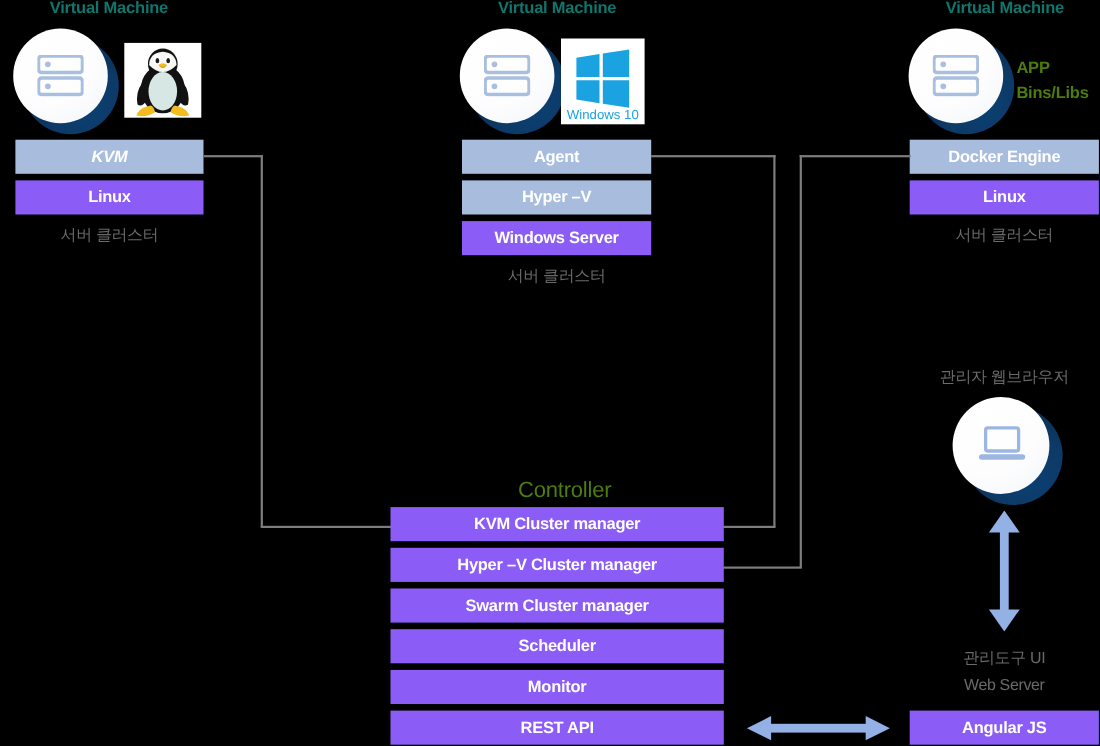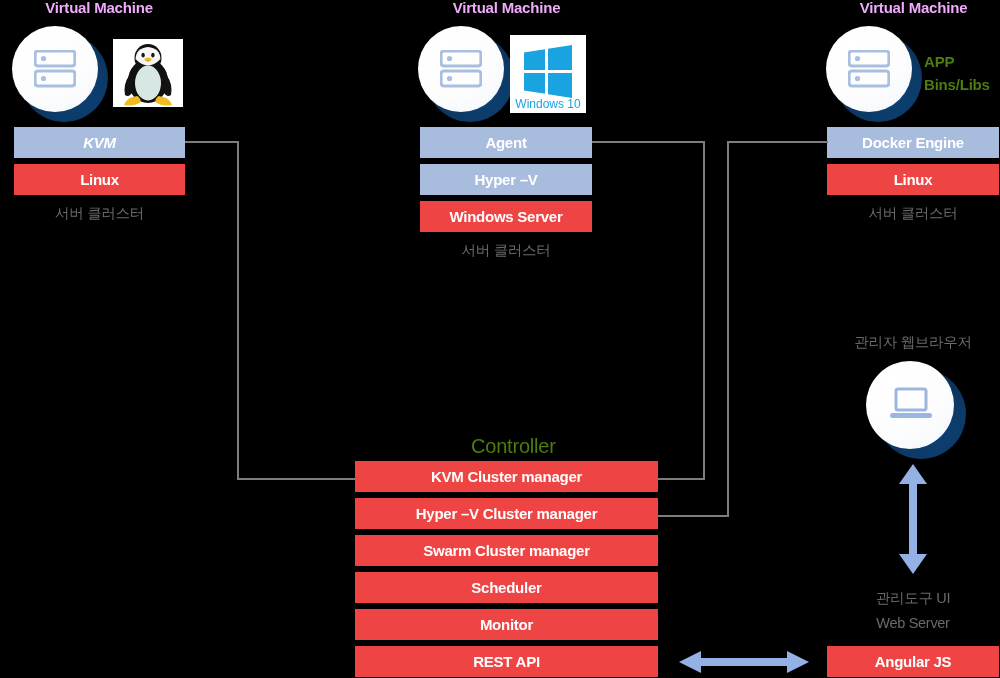--- a/index.html
+++ b/index.html
@@ -9,21 +9,21 @@
     font-family: "Liberation Sans", sans-serif;
     overflow: hidden;
   }
   #stage { position: relative; width: 1000px; height: 678px; }
 
   
   .vm-label {
     position: absolute;
     font-size: 15px;
     font-weight: bold;
-    color: #f0abfc;
+    color: #0f766e;
     letter-spacing: -0.2px;
     white-space: nowrap;
     text-align: center;
   }
   .kor-label {
     position: absolute;
     font-size: 14.5px;
     color: #6a6a6a;
     white-space: nowrap;
     text-align: center;
@@ -51,21 +51,21 @@
     display: flex;
     align-items: center;
     justify-content: center;
     color: #ffffff;
     font-size: 15px;
     font-weight: bold;
     letter-spacing: -0.25px;
     white-space: nowrap;
   }
   .box.light { background: #a8bcde; }
-  .box.deep  { background: #ef4444; }
+  .box.deep  { background: #8b5cf6; }
 
   
   .badge { position: absolute; }
   .badge .ring {
     position: absolute;
     border-radius: 50%;
     background: radial-gradient(circle at 68% 72%, #0b3f72 0%, #0d3a66 40%, #0a2d52 75%, #08244a 100%);
   }
   .badge .disc {
     position: absolute;

